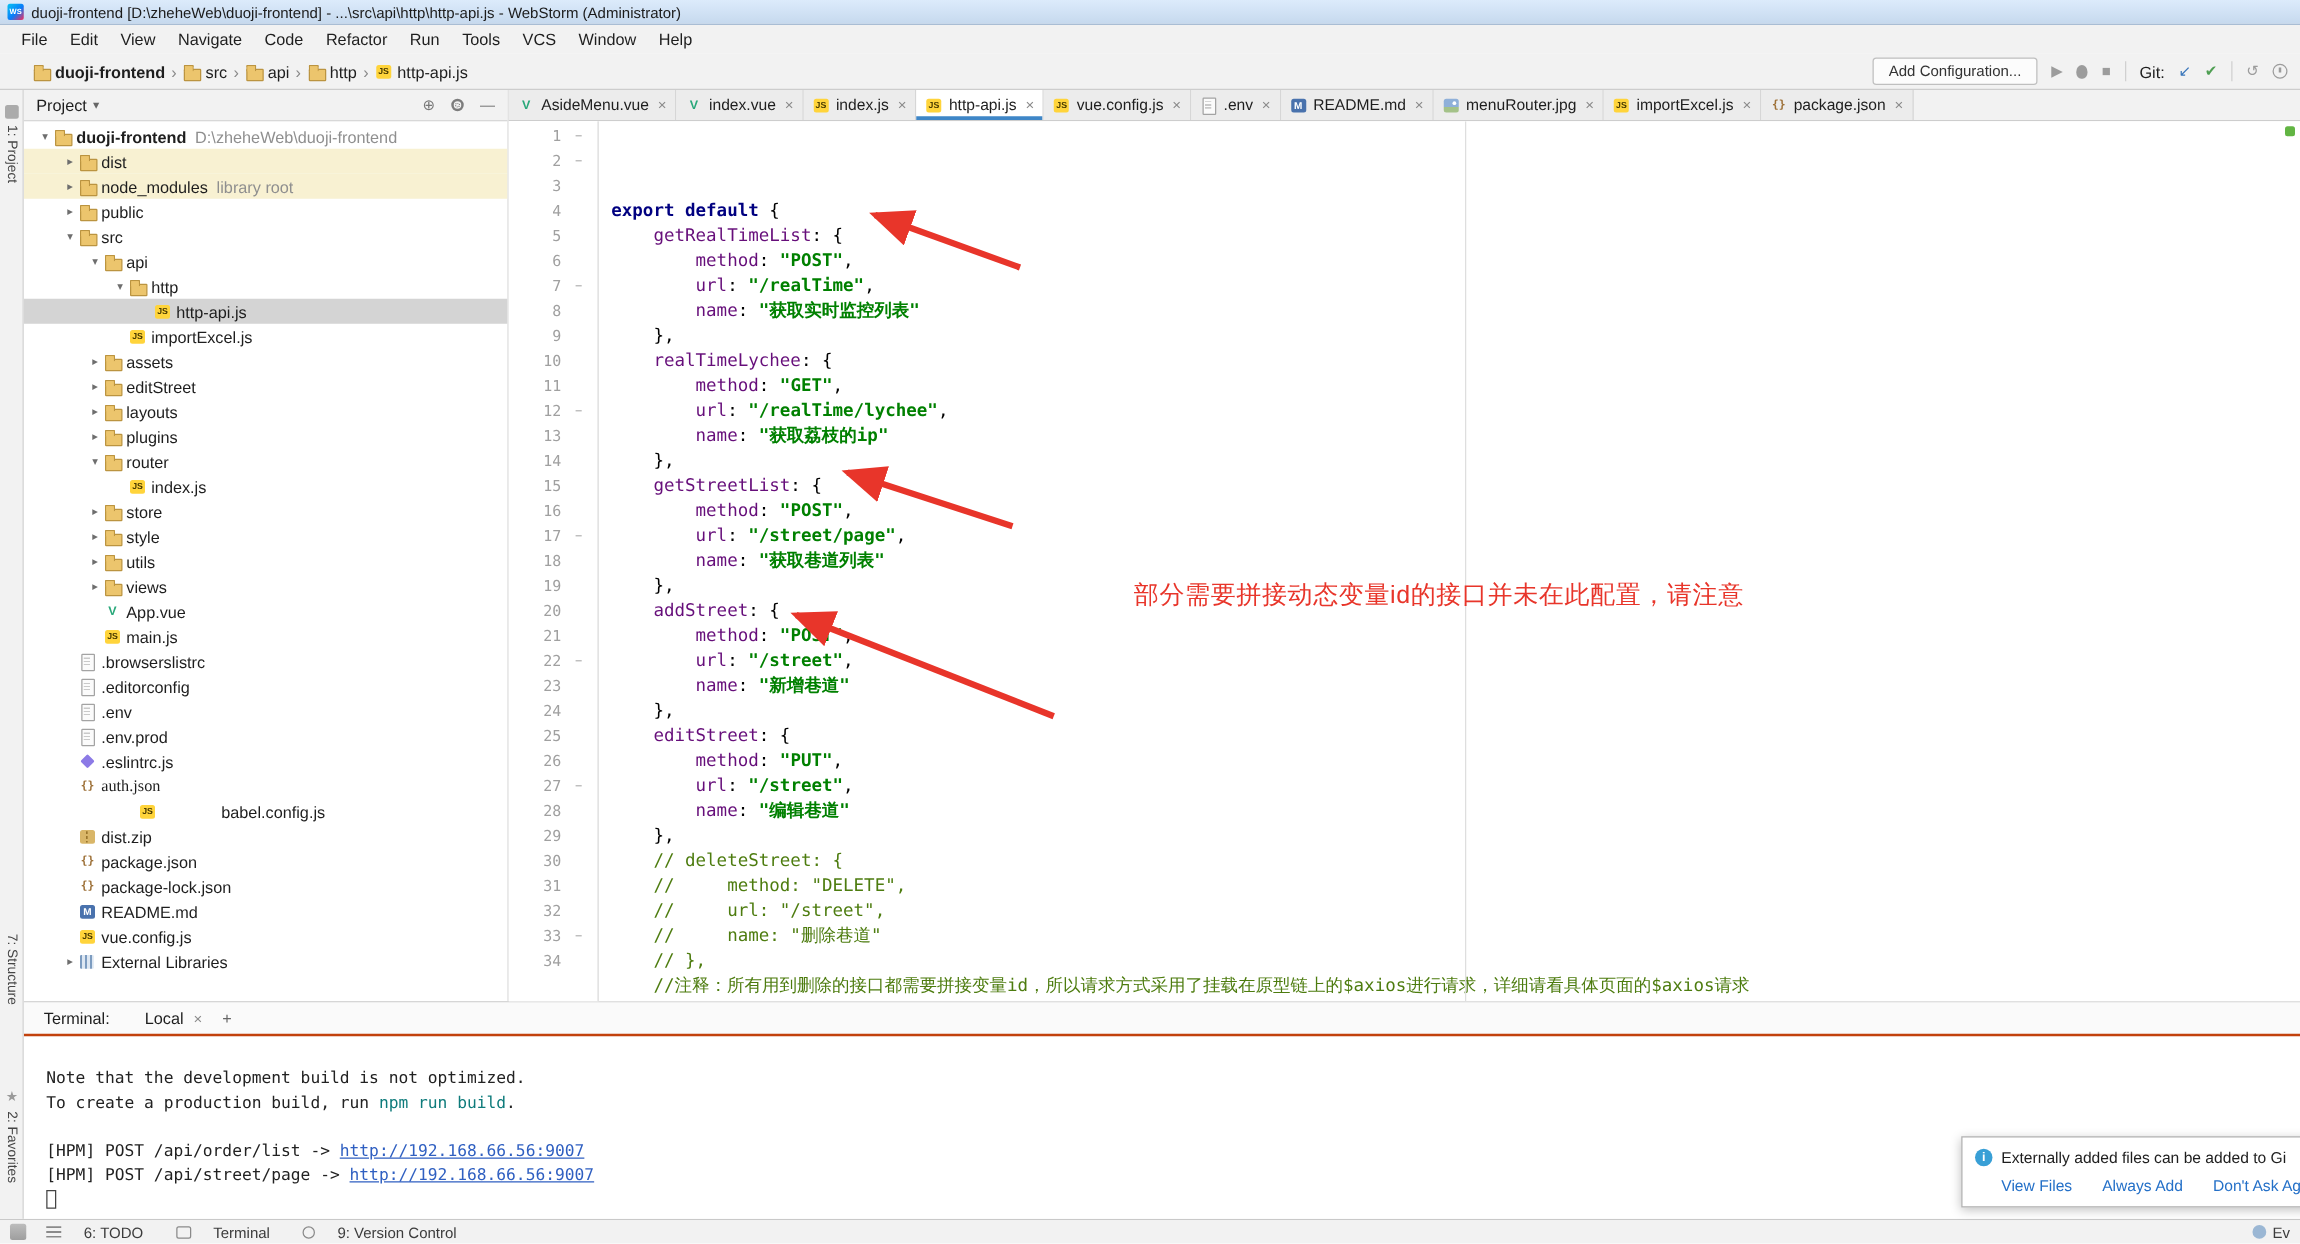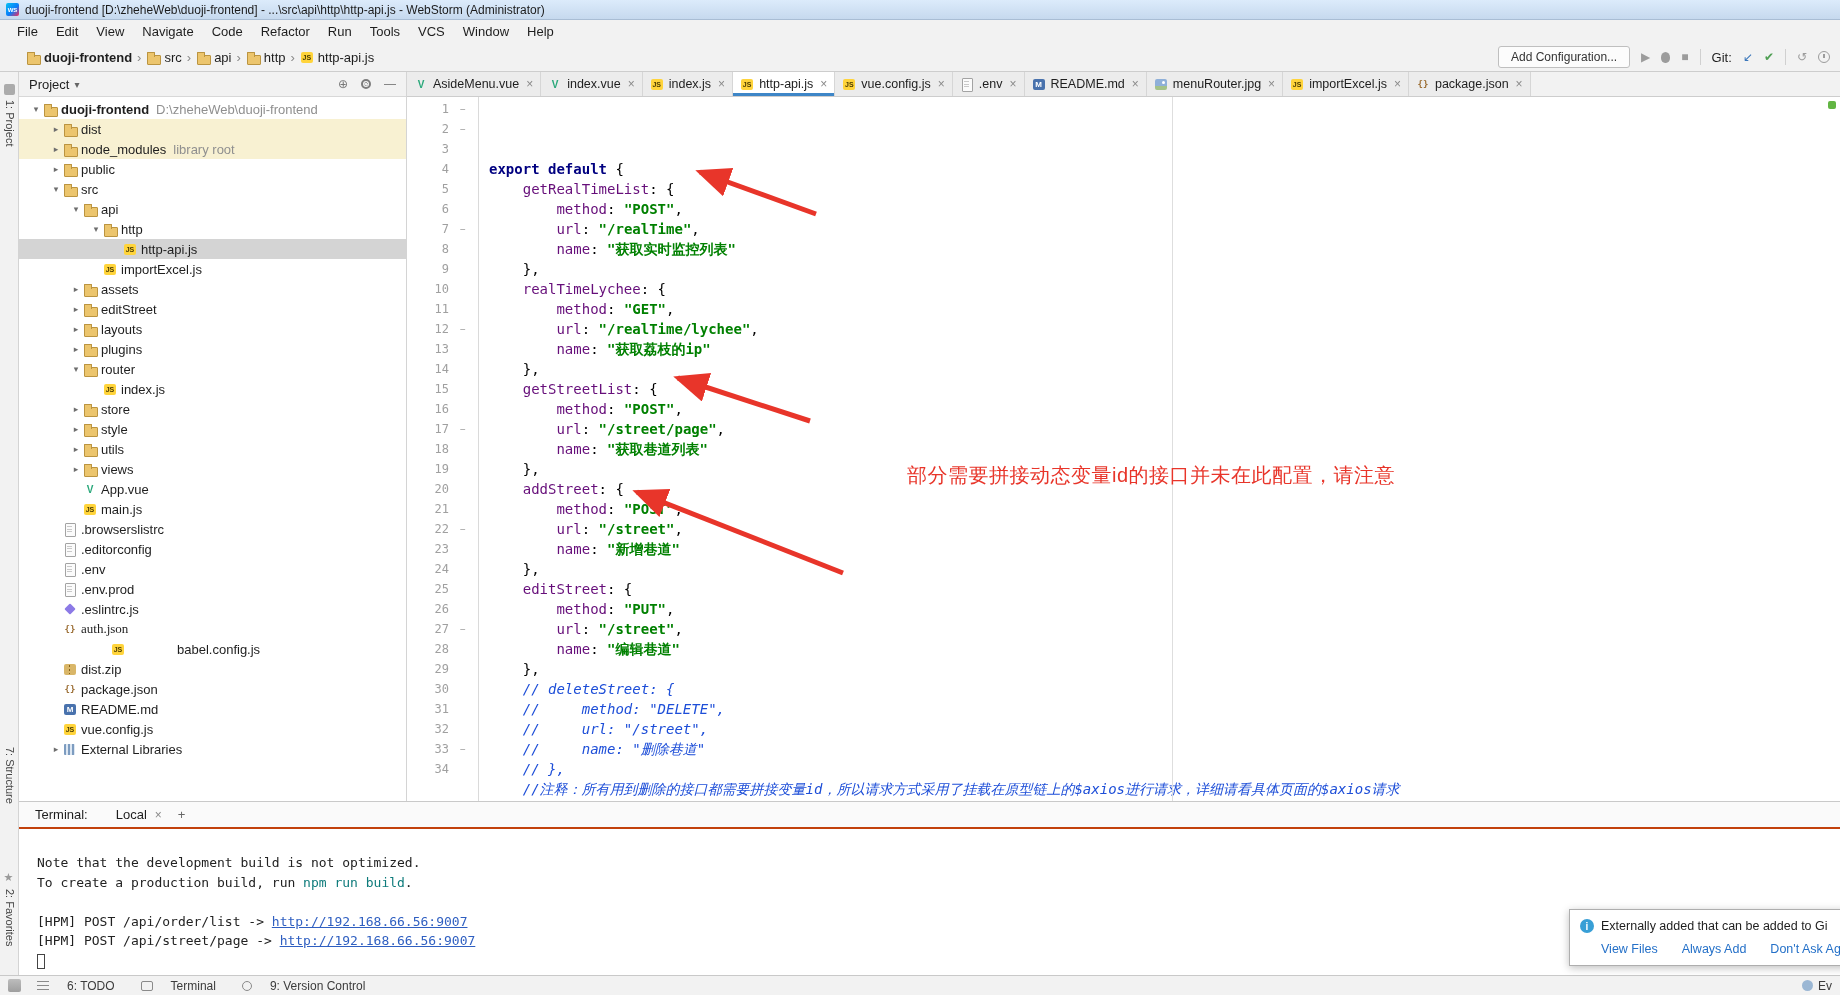--- a/index.html
+++ b/index.html
@@ -81,21 +81,21 @@
   .gutter{width:72px;flex:none;padding-top:2px;background:#fff;border-right:1px solid #dadada}
   .g-line{height:20px;display:flex;align-items:center}
   .g-num{width:42px;text-align:right;color:#a0a0a0;font:12px "DejaVu Sans Mono","Liberation Mono",monospace}
   .g-fold{width:28px;text-align:center;color:#9a9a9a;font-size:10px}
   .code{flex:1;position:relative;padding:2px 0 0 10px;font:14px/20px "DejaVu Sans Mono","Liberation Mono",monospace;white-space:pre;overflow:hidden;color:#000}
   .margin-guide{position:absolute;top:0;bottom:0;left:693px;width:1px;background:#dedede}
   .c-line{height:20px}
   .tk-k{color:#000080;font-weight:bold}
   .tk-p{color:#660e7a}
   .tk-s{color:#008000;font-weight:bold}
-  .tk-c{color:#1d4ed8;font-style:italic}
+  .tk-c{color:#4d7c0f;}
   .insp{position:absolute;top:4px;right:4px;width:8px;height:8px;border-radius:2px;background:#62b543}
 
   
   .terminal{height:174px;flex:none;border-top:1px solid #c9c9c9;display:flex;flex-direction:column;background:#fff}
   .term-header{height:27px;flex:none;display:flex;align-items:center;padding:0 16px;border-bottom:2px solid #c2410c;background:#fafafa}
   .term-tab{display:flex;align-items:center;gap:6px;margin-left:28px}
   .term-plus{color:#666;margin-left:16px}
   .term-body{flex:1;padding:24px 0 0 18px;font:13px/19.5px "DejaVu Sans Mono","Liberation Mono",monospace;color:#222;white-space:pre}
   .tm-t{color:#0e7b7b}
   .tm-l{color:#2f5fc1;text-decoration:underline}
@@ -365,20 +365,25 @@
               <span class="ic ic-zip"></span>
               <span class="tree-label">dist.zip</span>
             </div>
             <div class="tree-row" style="padding-left: 30px;">
               <span class="chev"></span>
               <span class="ic ic-json"></span>
               <span class="tree-label">package.json</span>
             </div>
             <div class="tree-row" style="padding-left: 30px;">
               <span class="chev"></span>
+              <span class="ic ic-json"></span>
+              <span class="tree-label">package-lock.json</span>
+            </div>
+            <div class="tree-row" style="padding-left: 30px;">
+              <span class="chev"></span>
               <span class="ic ic-md"></span>
               <span class="tree-label">README.md</span>
             </div>
             <div class="tree-row" style="padding-left: 30px;">
               <span class="chev"></span>
               <span class="ic ic-js"></span>
               <span class="tree-label">vue.config.js</span>
             </div>
             <div class="tree-row" style="padding-left: 30px;">
               <span class="chev">▸</span>
@@ -634,20 +639,20 @@
     </marker>
   </defs>
 <line x1="816" y1="214" x2="700" y2="172" stroke="#e8352a" stroke-width="5" marker-end="url(#ah)"></line>
     <line x1="810" y1="421" x2="678" y2="378" stroke="#e8352a" stroke-width="5" marker-end="url(#ah)"></line>
     <line x1="843" y1="573" x2="637" y2="492" stroke="#e8352a" stroke-width="5" marker-end="url(#ah)"></line>
   </svg>
 
 <div class="notification">
   <div class="note-row">
     <span class="info-icon">i</span>
-    <span>Externally added that can be added to Gi</span>
+    <span>Externally added files can be added to Gi</span>
   </div>
   <div class="note-links" id="note-links">
       <span class="note-link">View Files</span>
       <span class="note-link">Always Add</span>
       <span class="note-link">Don't Ask Agai</span>
     </div>
 </div>
 
 </body></html>

